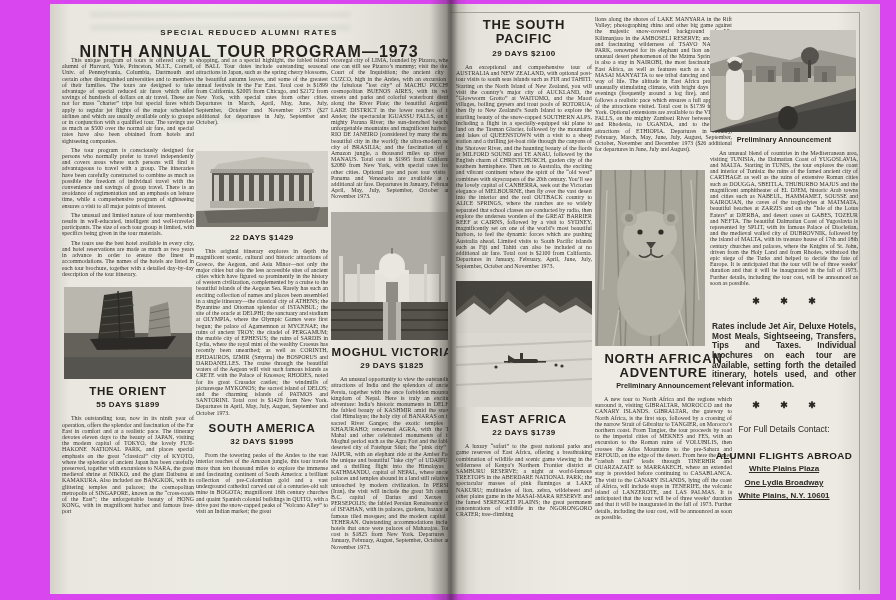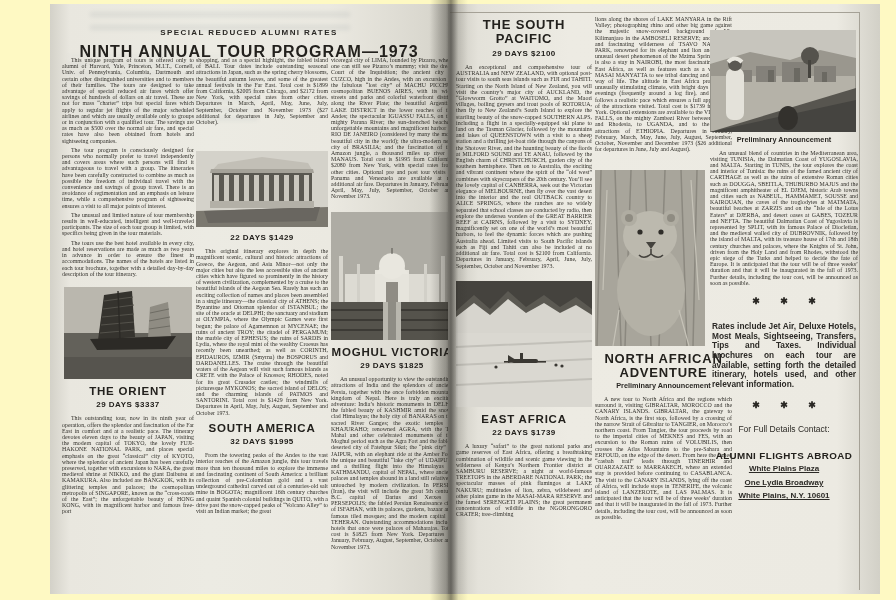--- a/index.html
+++ b/index.html
@@ -1,16 +1,16 @@
 <!DOCTYPE html>
 <html><head>
 <meta charset="utf-8">
 <style>
   html,body{margin:0;padding:0;background:#26241f;}
-  .scan{position:relative;width:896px;height:600px;background:#fef9c3;overflow:hidden;
+  .scan{position:relative;width:896px;height:600px;background:#d946ef;overflow:hidden;
         font-family:"Liberation Serif",serif;}
   .page{position:absolute;top:4px;height:590px;overflow:hidden;}
   .page-left{left:50px;width:398px;
     background:linear-gradient(90deg,#d3d1c8 0,#e9e7df 5%,#ecead F 40%,#ebe9e1 70%,#d9d7ce 95%,#bfbdb4 100%);
     background:linear-gradient(90deg,#d3d1c8 0,#e9e7df 5%,#ecebe3 40%,#ebe9e1 70%,#d9d7ce 95%,#bfbdb4 100%);}
   .page-right{left:448px;width:432px;
     background:linear-gradient(90deg,#aeaca3 0,#cfcdc4 2%,#e4e2da 7%,#edebe3 28%,#eceae2 90%,#d2d0c7 100%);}
   .gutter{position:absolute;top:0;left:430px;width:38px;height:600px;z-index:5;
     background:linear-gradient(90deg,rgba(40,38,33,0) 0,rgba(40,38,33,.30) 42%,rgba(18,16,13,.5) 55%,rgba(40,38,33,.12) 75%,rgba(40,38,33,0) 100%);}
   .bleed{position:absolute;left:18px;top:52px;width:190px;height:70px;opacity:.12;filter:blur(2px);z-index:1;
@@ -89,21 +89,21 @@
           <rect x="0" y="70" width="128" height="22" fill="#56544e"></rect>
           <polygon points="40,8 68,4 71,50 34,53" fill="#35332e"></polygon>
           <path d="M40,14 L69,10 M39,22 L70,18 M38,30 L70,27 M37,38 L70,35 M36,46 L70,43" stroke="#55534c" stroke-width="1.2" fill="none"></path>
           <polygon points="86,20 104,15 107,49 84,51" fill="#8f8c83"></polygon>
           <path d="M86,26 L105,22 M85,34 L106,30 M85,42 L106,39" stroke="#6e6c64" stroke-width="1" fill="none"></path>
           <polygon points="26,52 112,49 103,62 33,63" fill="#2c2a26"></polygon>
           <line x1="54" y1="4" x2="56" y2="52" stroke="#2c2a26" stroke-width="1.4"></line>
         </svg>
       </figure>
       <h2 class="st">THE ORIENT</h2>
-      <div class="price">29 DAYS $3337</div>
+      <div class="price">55 DAYS $1899</div>
       <p class="bt indent">This outstanding tour, now in its ninth year of operation, offers the splendor and fascination of the Far East in comfort and at a realistic pace. The itinerary devotes eleven days to the beauty of JAPAN, visiting the modern capital of TOKYO, the lovely FUJI-HAKONE NATIONAL PARK, and places special emphasis on the great “classical” city of KYOTO, where the splendor of ancient Japan has been carefully preserved, together with excursions to NARA, the great medieval shrine at NIKKO, and the giant Daibutsu at KAMAKURA. Also included are BANGKOK, with its glittering temples and palaces; the cosmopolitan metropolis of SINGAPORE, known as the “cross-roads of the East”; the unforgettable beauty of HONG KONG, with its magnificent harbor and famous free-port</p>
     </div>
 
     <div class="col c2">
       <p class="bt">shopping, and as a special highlight, the fabled island of BALI. Tour dates include outstanding seasonal attractions in Japan, such as the spring cherry blossoms, the beautiful autumn leaves, and some of the greatest annual festivals in the Far East. Total cost is $1899 from California, $2005 from Chicago, and $2172 from New York, with special rates from other cities. Departures in March, April, May, June, July, September, October and November 1973 ($27 additional for departures in July, September and October).</p>
       <figure class="fig-parthenon ph">
         <svg viewBox="0 0 132 76" preserveAspectRatio="none" aria-hidden="true">
           <rect x="0" y="0" width="132" height="76" fill="#d4d2ca"></rect>
           <polygon points="0,60 132,56 132,76 0,76" fill="#7b786f"></polygon>
           <polygon points="8,60 124,56 120,70 12,72" fill="#696660"></polygon>

